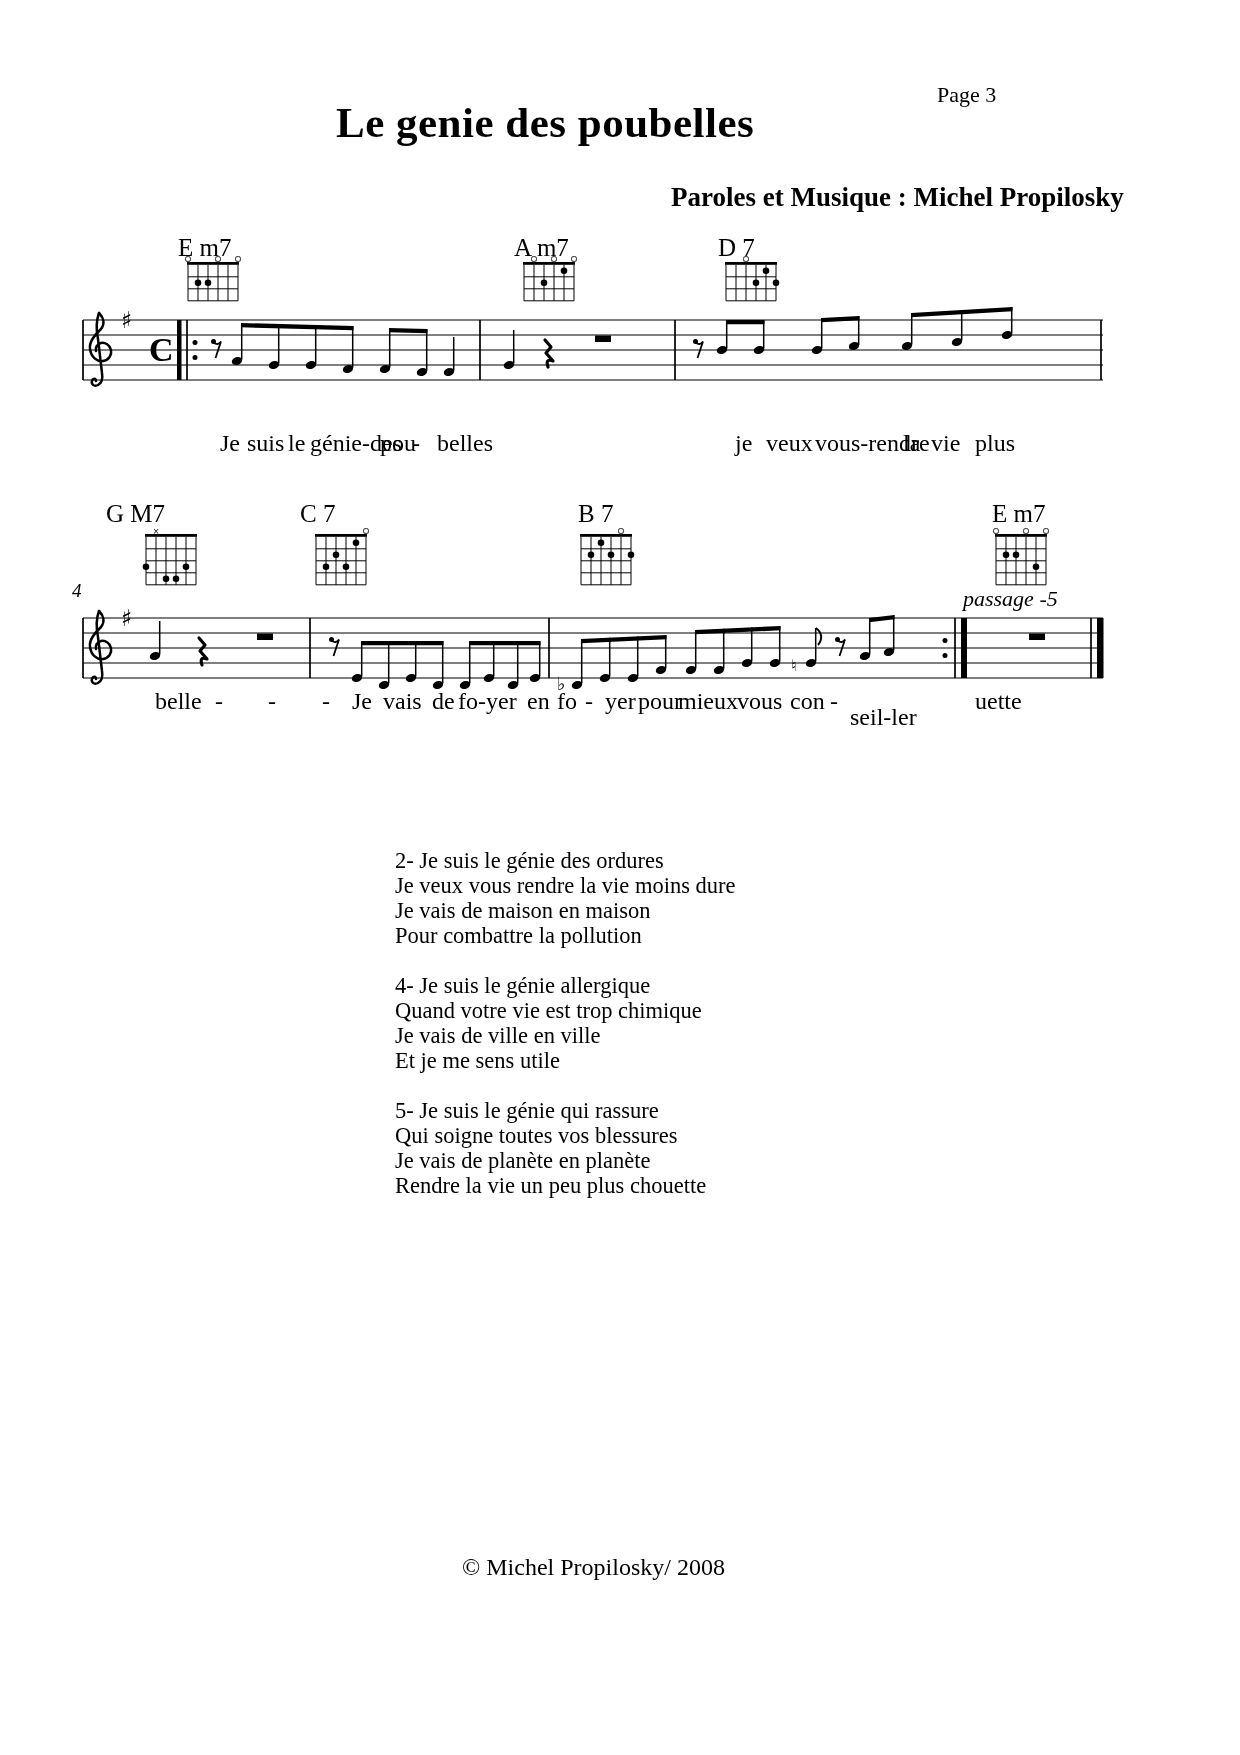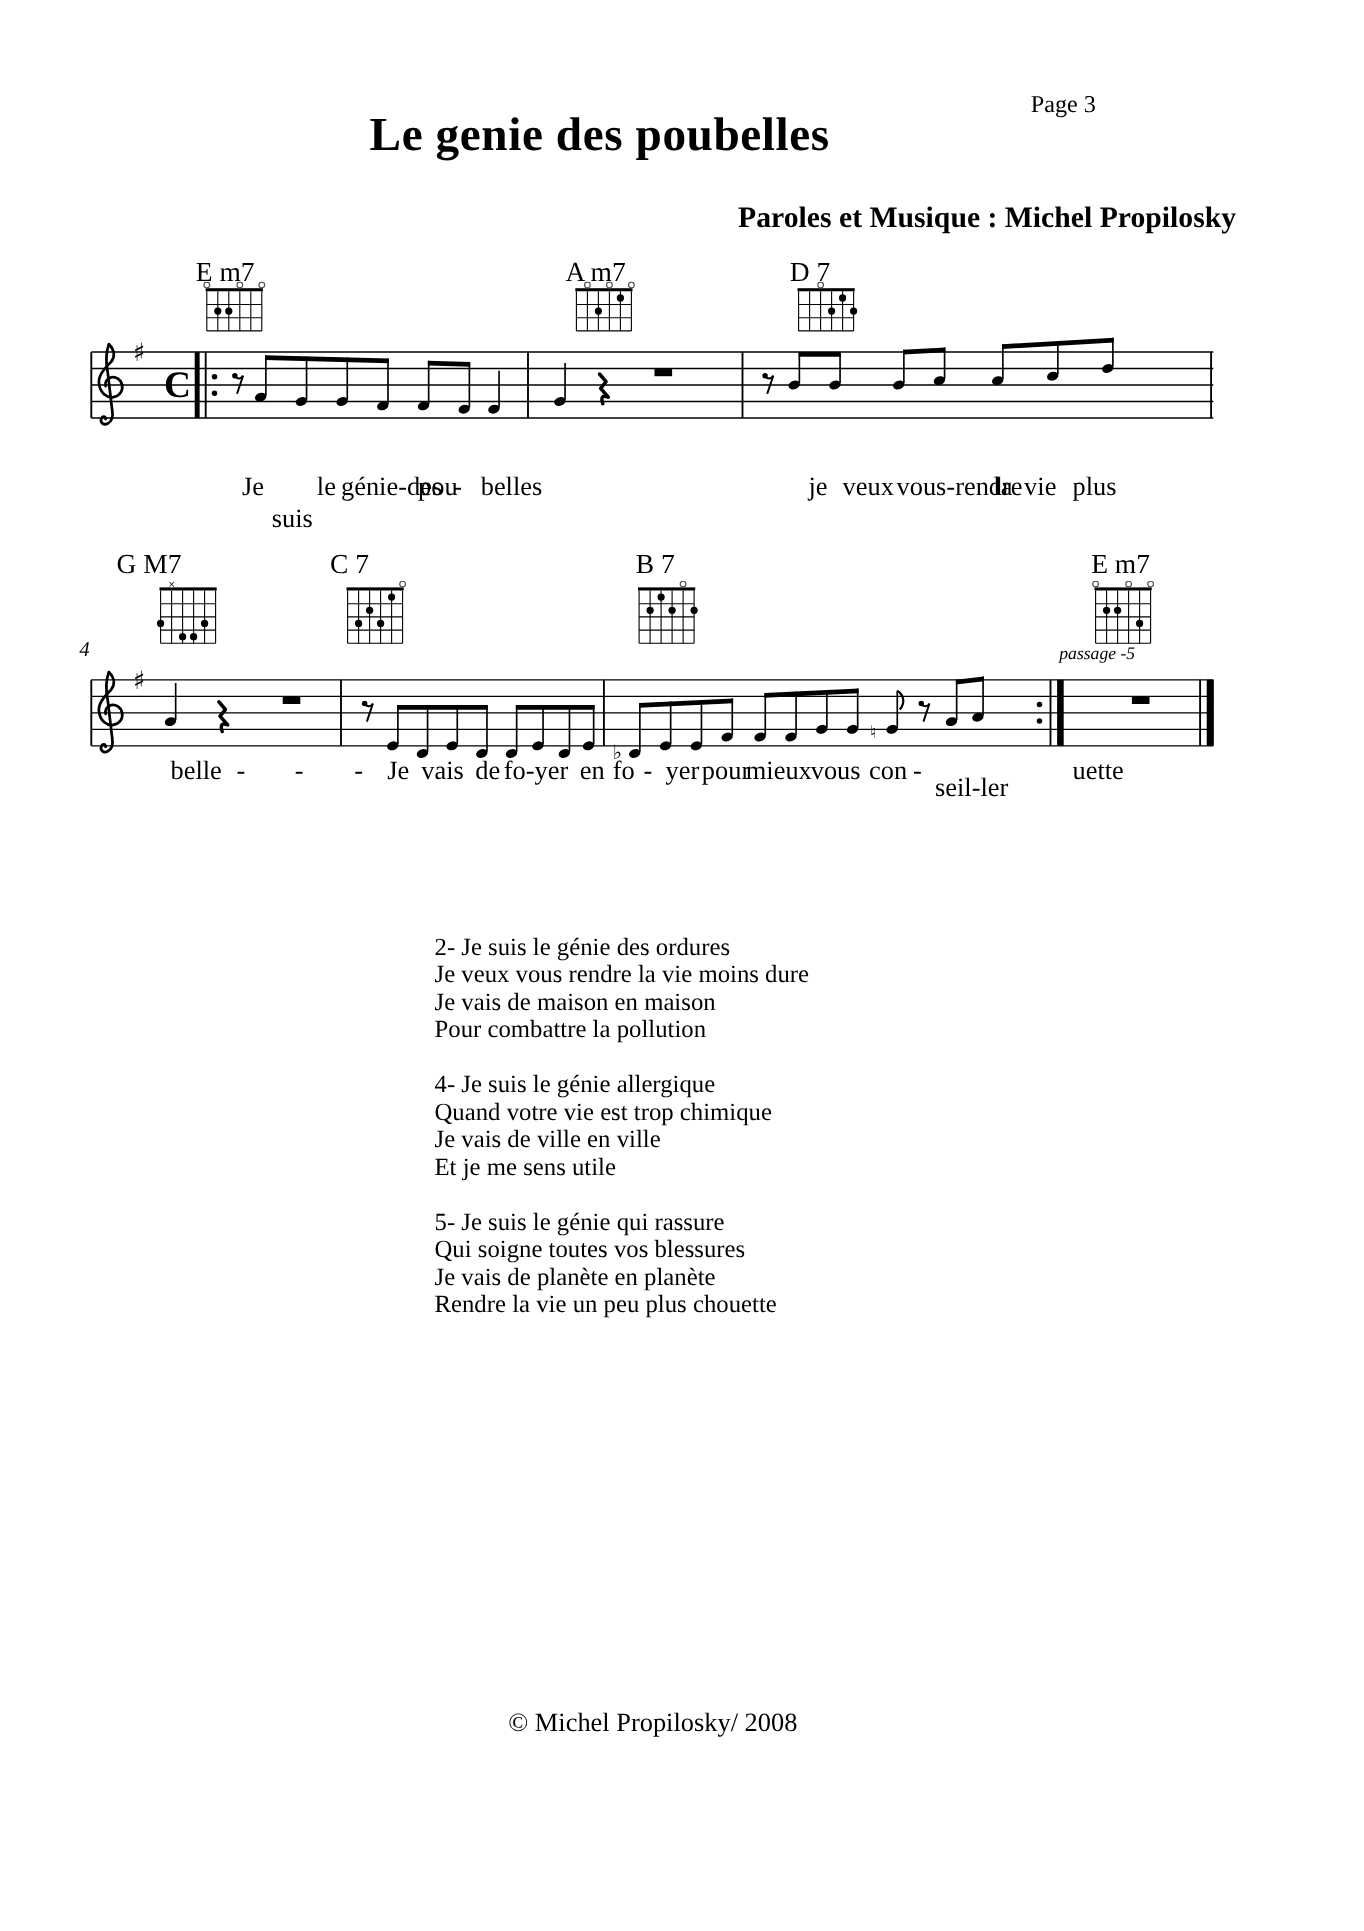--- a/index.html
+++ b/index.html
@@ -3,21 +3,21 @@
 <meta charset="utf-8">
 <style>
   html,body{margin:0;padding:0;background:#e8e8e8;}
   .page{position:relative;width:1240px;height:1755px;background:#ffffff;margin:0 auto;
         font-family:"Liberation Serif",serif;color:#000;overflow:hidden;}
   .abs{position:absolute;}
   .page-number{left:937px;top:82px;font-size:22px;}
   .song-title{left:336px;top:98px;font-size:43px;font-weight:bold;letter-spacing:.5px;}
   .byline{left:650px;top:182px;font-size:27px;font-weight:bold;margin-left:21px;}
   .measure-number{left:72px;top:580px;font-size:19px;font-style:italic;}
-  .passage-label{left:963px;top:586px;font-size:16px;font-style:italic;}
+  .passage-label{left:963px;top:586px;font-size:22px;font-style:italic;}
   .chord-label{font-size:25px;white-space:nowrap;}
   .chord-diagram svg{display:block;}
   .lyrics{top:0;left:0;width:100%;height:0;}
   .lyric-syll{position:absolute;font-size:24px;white-space:nowrap;}
   .verses{left:395px;top:848px;font-size:22.5px;line-height:25px;}
   .verse{margin-bottom:25px;}
   .footer-copyright{left:462px;top:1554px;font-size:24px;}
   svg .ink{fill:#000;}
   svg text{fill:#000;}
 </style>
@@ -313,21 +313,21 @@
       <circle class="ink" cx="868" cy="42.5" r="2.5"></circle>
       <line x1="878" y1="5" x2="878" y2="65" stroke="#000" stroke-width="1.7"></line>
       <rect class="ink" x="884" y="5" width="6" height="60"></rect>
       <rect class="ink" x="952" y="20.5" width="16" height="6.5"></rect>
       <line x1="1014" y1="5" x2="1014" y2="65" stroke="#000" stroke-width="1.7"></line>
       <rect class="ink" x="1020" y="5" width="6.5" height="60"></rect>
     </svg>
 
   <div id="lyrics1" class="abs lyrics">
       <span class="lyric-syll" style="left: 220px; top: 430px;">Je</span>
-      <span class="lyric-syll" style="left: 247px; top: 430px; margin-top: 29px;">suis</span>
+      <span class="lyric-syll" style="left: 247px; top: 430px;">suis</span>
       <span class="lyric-syll" style="left: 288px; top: 430px;">le</span>
       <span class="lyric-syll" style="left: 310px; top: 430px;">génie-des</span>
       <span class="lyric-syll" style="left: 380px; top: 430px;">pou</span>
       <span class="lyric-syll" style="left: 412px; top: 430px;">-</span>
       <span class="lyric-syll" style="left: 437px; top: 430px;">belles</span>
       <span class="lyric-syll" style="left: 735px; top: 430px;">je</span>
       <span class="lyric-syll" style="left: 766px; top: 430px;">veux</span>
       <span class="lyric-syll" style="left: 815px; top: 430px;">vous-rendre</span>
       <span class="lyric-syll" style="left: 903px; top: 430px;">la</span>
       <span class="lyric-syll" style="left: 931px; top: 430px;">vie</span>

